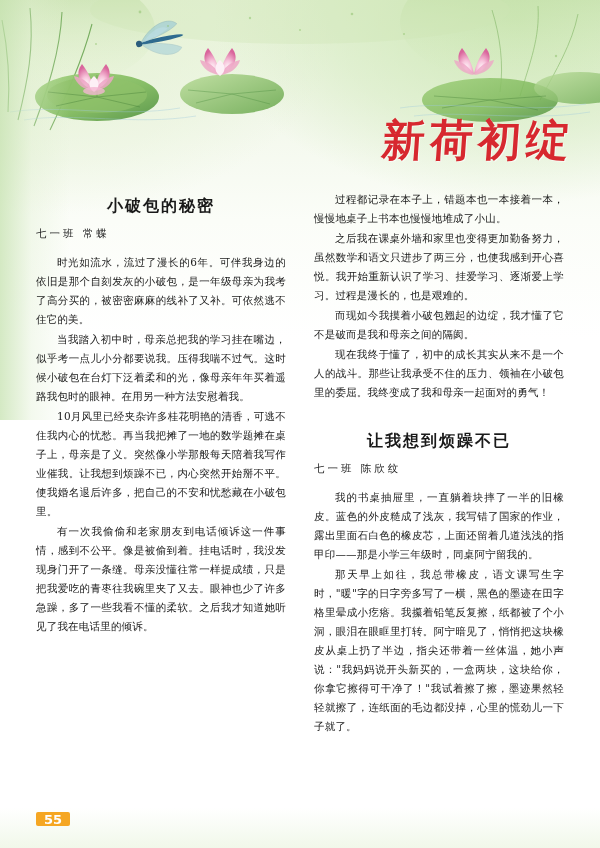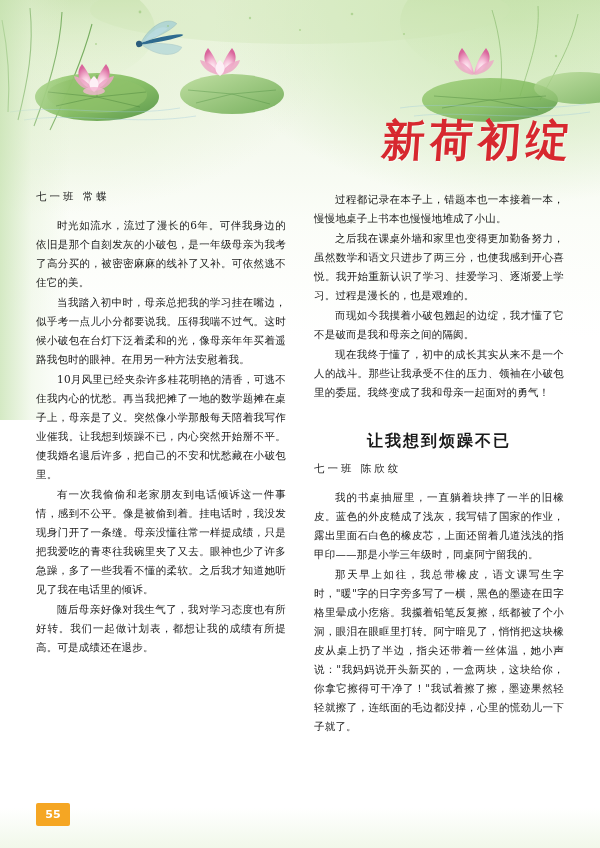--- a/index.html
+++ b/index.html
@@ -106,25 +106,25 @@
     letter-spacing: 0.2px;
   }
   .gap { height: 22px; }
 
   
   .page-number {
     position: absolute;
     left: 36px;
     bottom: 22px;
     width: 34px;
-    height: 23px;
+    height: 14px;
     background: #f5a623;
     color: #ffffff;
     font-family: "DejaVu Sans", "Liberation Sans", sans-serif;
-    font-size: 11px;
+    font-size: 13px;
     font-weight: bold;
     display: flex;
     align-items: center;
     justify-content: center;
     border-radius: 2px;
   }
 </style>
 </head>
 <body>
 
@@ -253,26 +253,26 @@
   </div>
 
   <div class="left-edge-wash"></div>
   <div class="bottom-wash"></div>
 
   <div class="title">新荷初绽</div>
 
   <div class="columns">
 
     <div class="col">
+      <div class="article-title">小破包的秘密</div>
       <div class="byline">七一班  常蝶</div>
       <p class="body">时光如流水，流过了漫长的6年。可伴我身边的依旧是那个自刻发灰的小破包，是一年级母亲为我考了高分买的，被密密麻麻的线补了又补。可依然逃不住它的美。</p>
       <p class="body">当我踏入初中时，母亲总把我的学习挂在嘴边，似乎考一点儿小分都要说我。压得我喘不过气。这时候小破包在台灯下泛着柔和的光，像母亲年年买着遥路我包时的眼神。在用另一种方法安慰着我。</p>
       <p class="body">10月风里已经夹杂许多桂花明艳的清香，可逃不住我内心的忧愁。再当我把摊了一地的数学题摊在桌子上，母亲是了义。突然像小学那般每天陪着我写作业催我。让我想到烦躁不已，内心突然开始掰不平。使我婚名退后许多，把自己的不安和忧愁藏在小破包里。</p>
       <p class="body">有一次我偷偷和老家朋友到电话倾诉这一件事情，感到不公平。像是被偷到着。挂电话时，我没发现身门开了一条缝。母亲没懂往常一样提成绩，只是把我爱吃的青枣往我碗里夹了又去。眼神也少了许多急躁，多了一些我看不懂的柔软。之后我才知道她听见了我在电话里的倾诉。</p>
-      <p class="body">随后母亲好像对我生气了，我对学习态度也有所好转。我们一起做计划表，都想让我的成绩有所提高。可是成绩还在退步。</p>
     </div>
 
     <div class="col">
       <p class="body">过程都记录在本子上，错题本也一本接着一本，慢慢地桌子上书本也慢慢地堆成了小山。</p>
       <p class="body">之后我在课桌外墙和家里也变得更加勤备努力，虽然数学和语文只进步了两三分，也使我感到开心喜悦。我开始重新认识了学习、挂爱学习、逐渐爱上学习。过程是漫长的，也是艰难的。</p>
       <p class="body">而现如今我摸着小破包翘起的边绽，我才懂了它不是破而是我和母亲之间的隔阂。</p>
       <p class="body">现在我终于懂了，初中的成长其实从来不是一个人的战斗。那些让我承受不住的压力、领袖在小破包里的委屈。我终变成了我和母亲一起面对的勇气！</p>
       <div class="gap"></div>
       <div class="article-title">让我想到烦躁不已</div>
       <div class="byline">七一班  陈欣纹</div>

